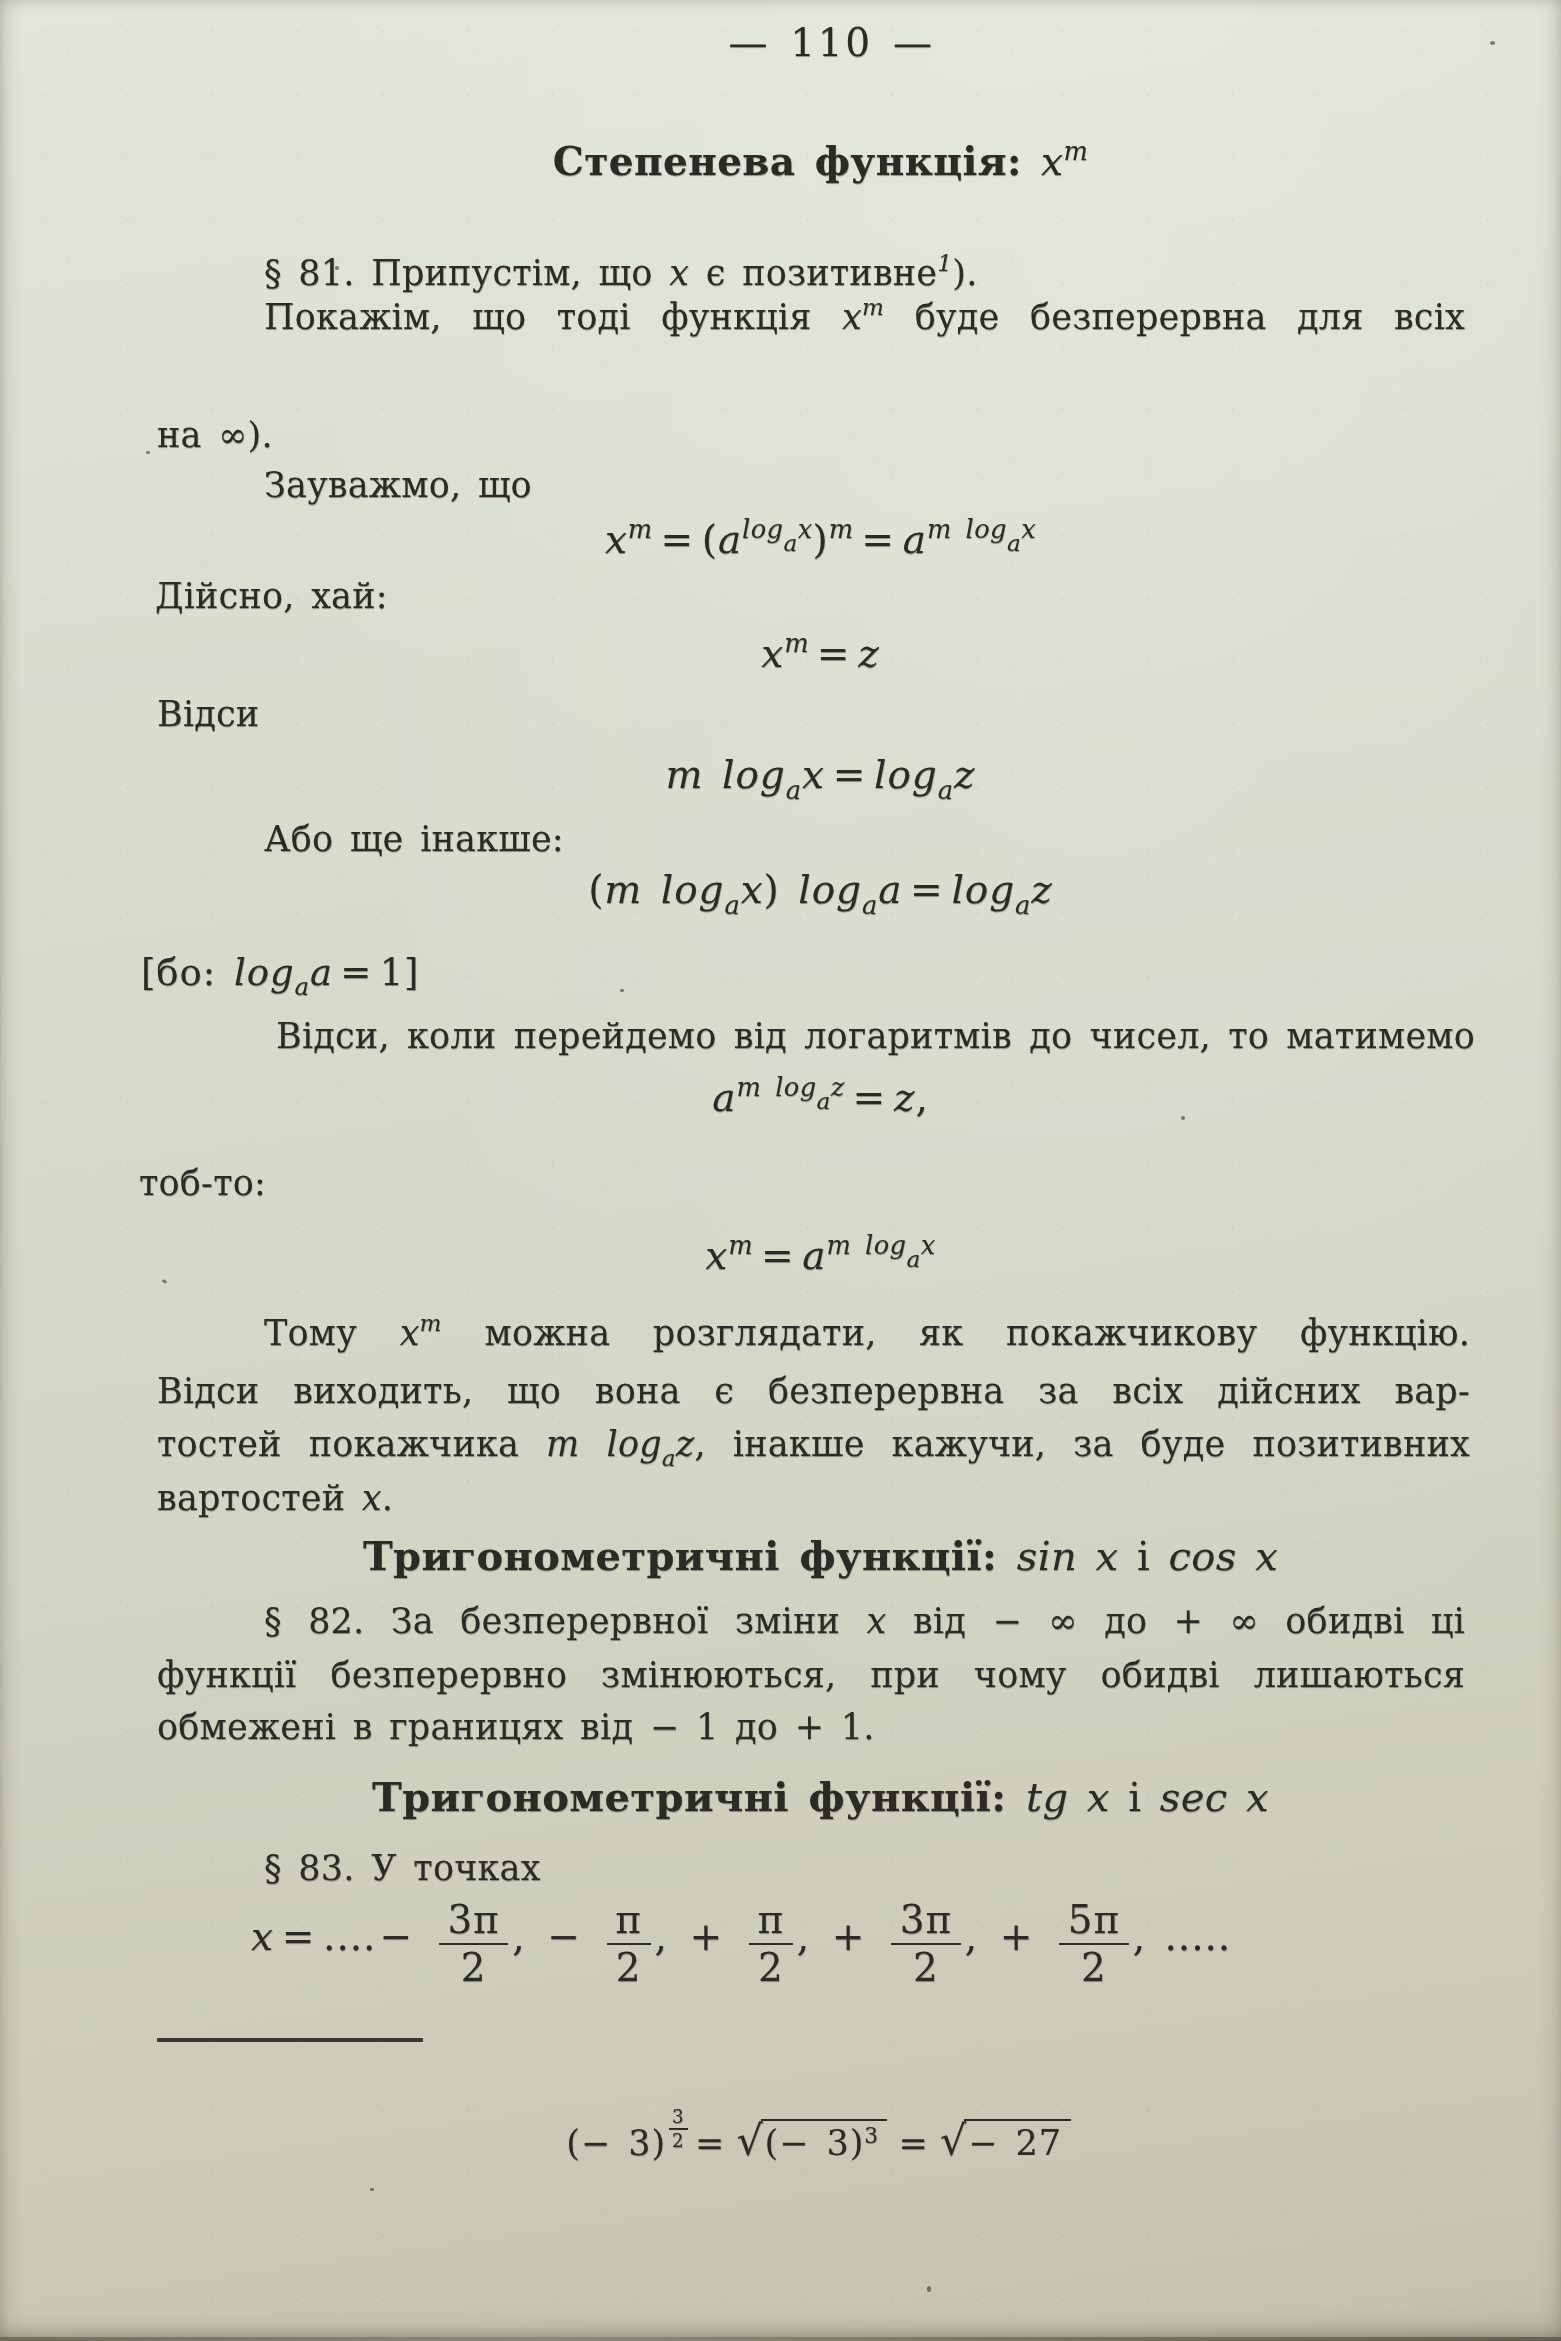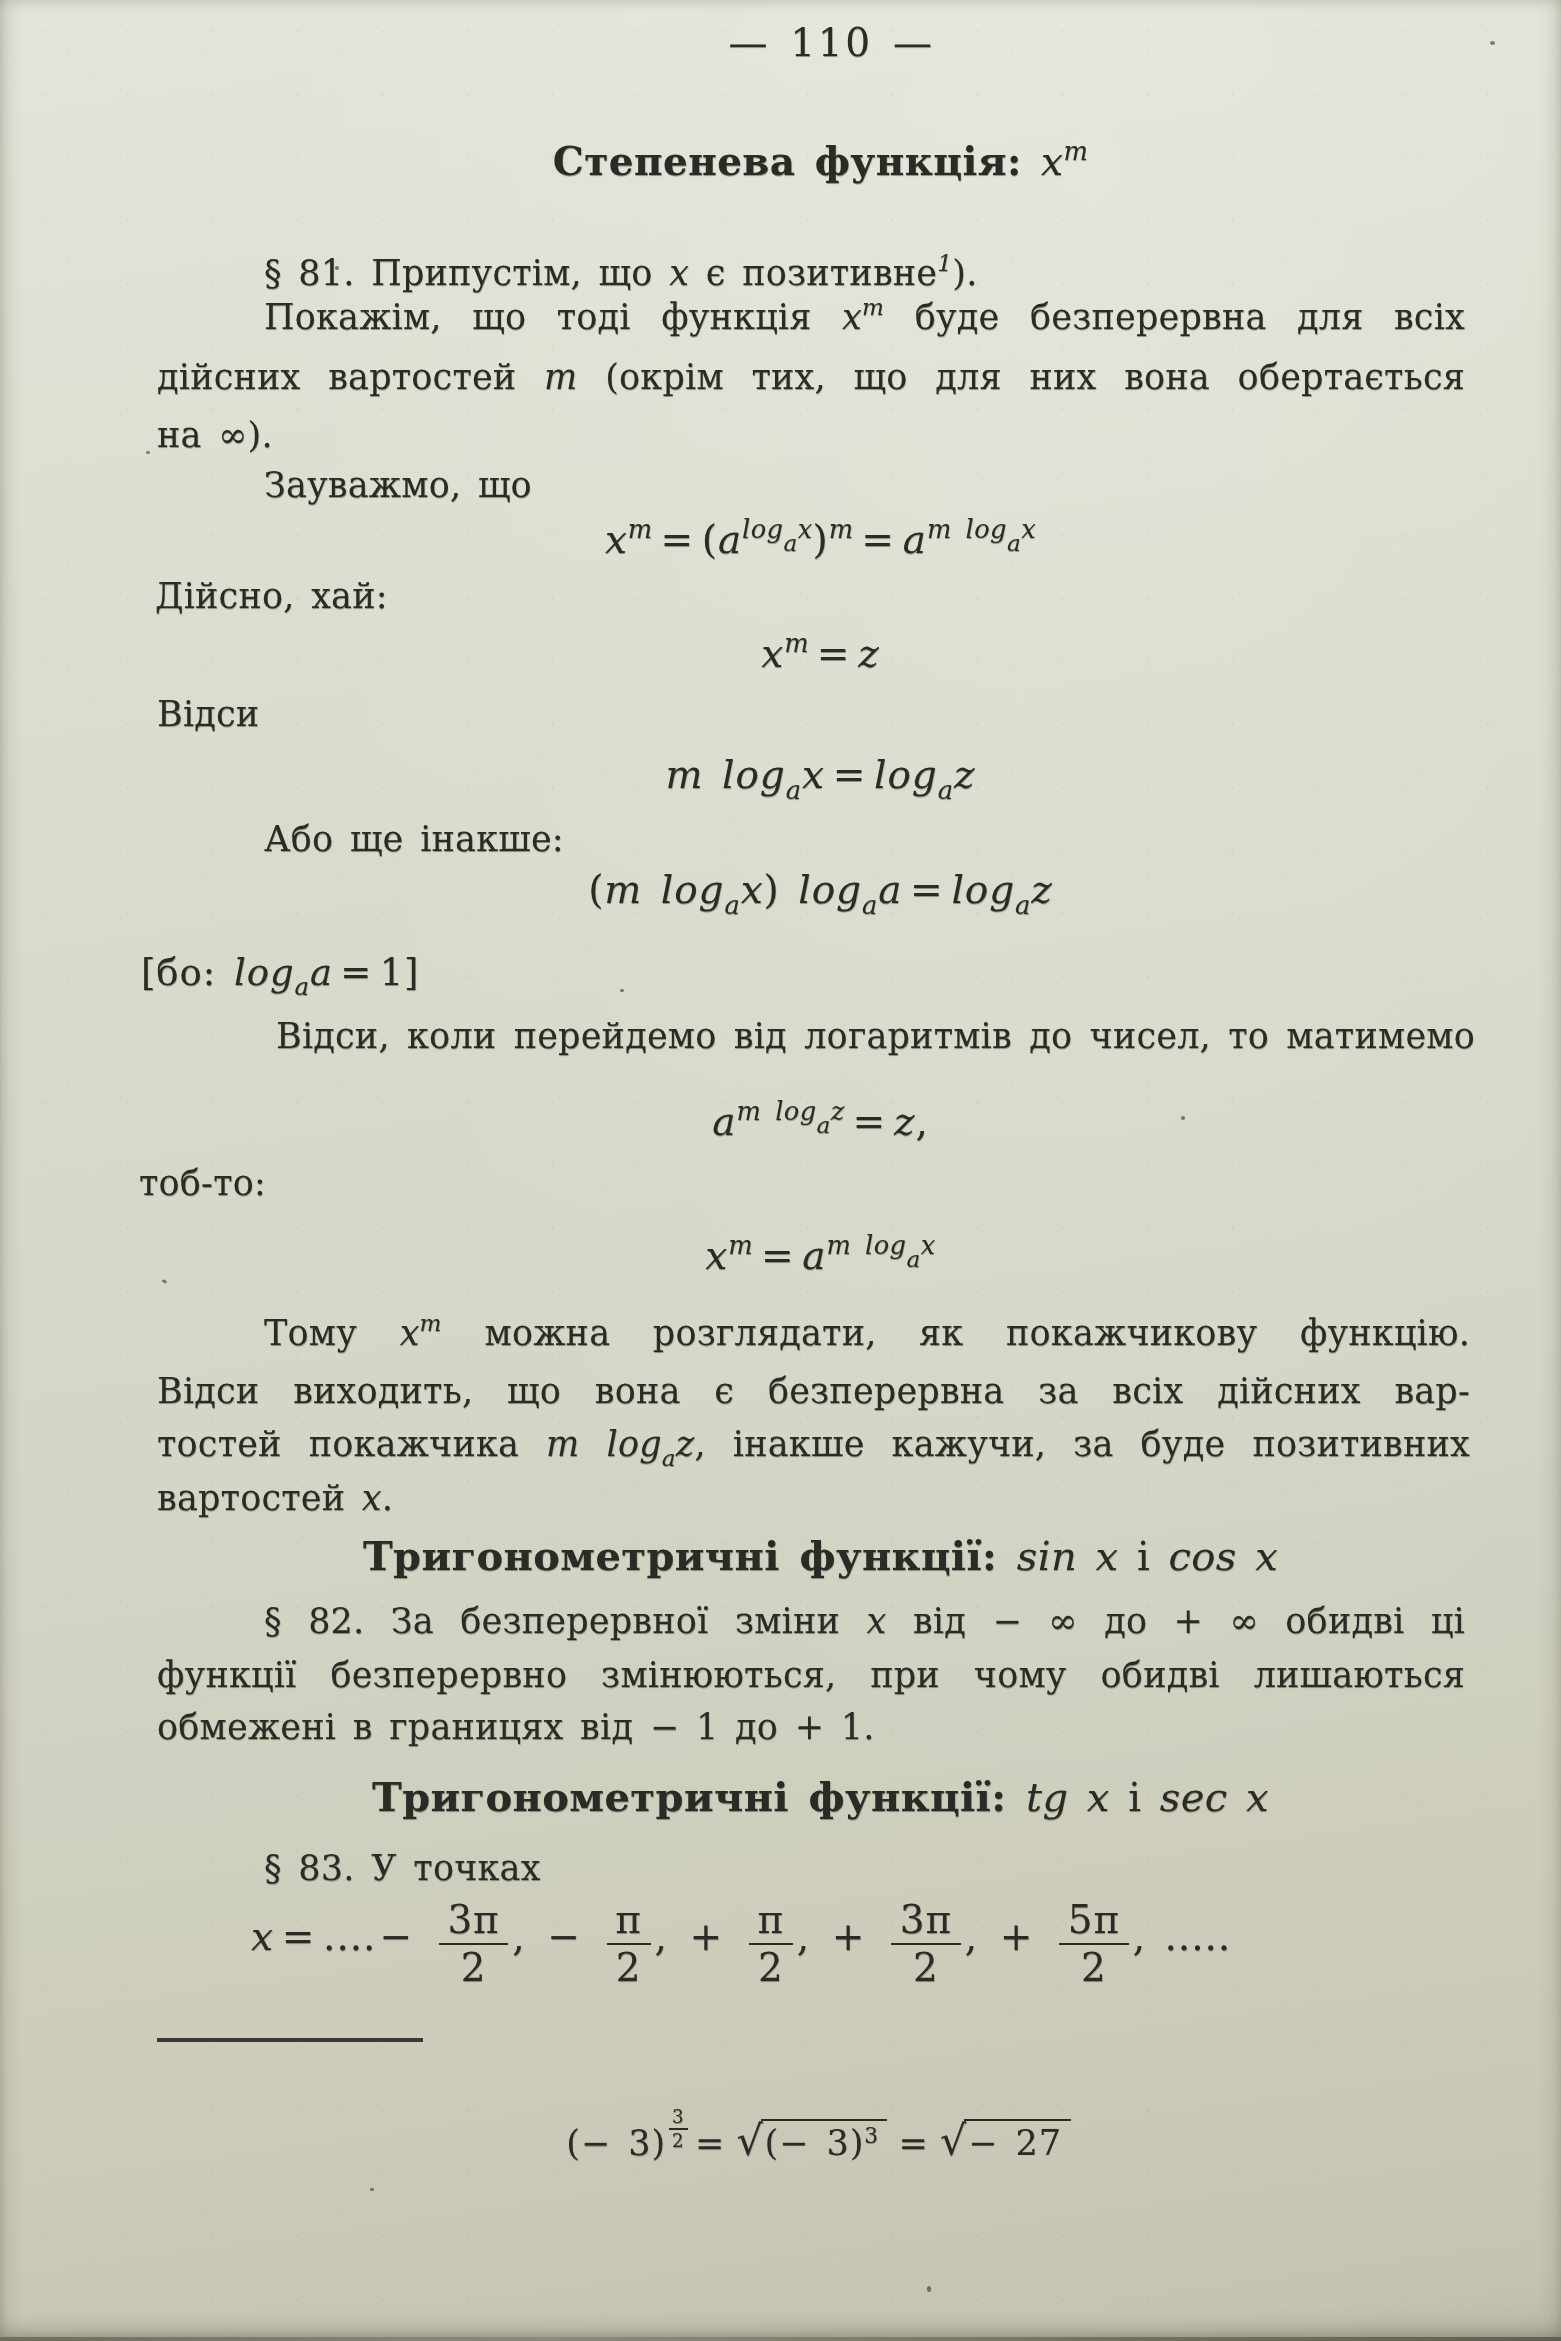--- a/index.html
+++ b/index.html
@@ -69,21 +69,20 @@
 
 <div class="page">
 
   <div class="line" style="top:19.4px;left:101px;right:0;text-align:center;font-size:39px;letter-spacing:2.6px;">— 110 —</div>
 
   <div class="line heading centered" style="top:138px;"><span class="tk-b">Степенева функція: </span><span class="tk-i">x</span><span class="tk-sup">m</span></div>
 
   <div class="line" style="top:252px;left:264px;"><span class="tk-n">§ 81. Припустім, що </span><span class="tk-i">x</span><span class="tk-n"> є позитивне</span><span class="tk-sup">1</span><span class="tk-n">).</span></div>
 
   <div class="line just" style="top:296px;left:264px;width:1201px;"><span class="tk-n">Покажім, що тоді функція </span><span class="tk-i">x</span><span class="tk-sup">m</span><span class="tk-n"> буде безперервна для всіх</span></div>
-  <div class="line just" style="top:356px;left:157px;width:1308px;"><span class="tk-n">дійсних вартостей </span><span class="tk-i">m</span><span class="tk-n"> (окрім тих, що для них вона обертається</span></div>
   <div class="line" style="top:414px;left:157px;"><span class="tk-n">на ∞).</span></div>
 
   <div class="line" style="top:464px;left:264px;"><span class="tk-n">Зауважмо, що</span></div>
 
   <div class="line formula centered" style="top:516px;"><span class="tk-i">x</span><span class="tk-sup">m</span><span class="tk-rel">=</span><span class="tk-n">(</span><span class="tk-i">a</span><span class="tk-sup"><span class="tk-i">log</span><span class="tk-sub">a</span><span class="tk-i">x</span></span><span class="tk-n">)</span><span class="tk-sup">m</span><span class="tk-rel">=</span><span class="tk-i">a</span><span class="tk-sup"><span class="tk-i">m log</span><span class="tk-sub">a</span><span class="tk-i">x</span></span></div>
 
   <div class="line" style="top:575px;left:155px;"><span class="tk-n">Дійсно, хай:</span></div>
 
   <div class="line formula centered" style="top:630px;"><span class="tk-i">x</span><span class="tk-sup">m</span><span class="tk-rel">=</span><span class="tk-i">z</span></div>
 
@@ -92,21 +91,21 @@
   <div class="line formula centered" style="top:751px;"><span class="tk-i">m log</span><span class="tk-sub">a</span><span class="tk-i">x</span><span class="tk-rel">=</span><span class="tk-i">log</span><span class="tk-sub">a</span><span class="tk-i">z</span></div>
 
   <div class="line" style="top:818px;left:264px;"><span class="tk-n">Або ще інакше:</span></div>
 
   <div class="line formula centered" style="top:866px;"><span class="tk-n">(</span><span class="tk-i">m log</span><span class="tk-sub">a</span><span class="tk-i">x</span><span class="tk-n">) </span><span class="tk-i">log</span><span class="tk-sub">a</span><span class="tk-i">a</span><span class="tk-rel">=</span><span class="tk-i">log</span><span class="tk-sub">a</span><span class="tk-i">z</span></div>
 
   <div class="line formula" style="top:950px;left:141px;font-size:37px;"><span class="tk-n">[бо: </span><span class="tk-i">log</span><span class="tk-sub">a</span><span class="tk-i">a</span><span class="tk-rel">=</span><span class="tk-n">1]</span></div>
 
   <div class="line just" style="top:1015px;left:276px;width:1199px;"><span class="tk-n">Відси, коли перейдемо від логаритмів до чисел, то матимемо</span></div>
 
-  <div class="line formula centered" style="top:1074px;margin-top:24px;"><span class="tk-i">a</span><span class="tk-sup"><span class="tk-i">m log</span><span class="tk-sub">a</span><span class="tk-i">z</span></span><span class="tk-rel">=</span><span class="tk-i">z</span><span class="tk-n">,</span></div>
+  <div class="line formula centered" style="top:1074px;"><span class="tk-i">a</span><span class="tk-sup"><span class="tk-i">m log</span><span class="tk-sub">a</span><span class="tk-i">z</span></span><span class="tk-rel">=</span><span class="tk-i">z</span><span class="tk-n">,</span></div>
 
   <div class="line" style="top:1162px;left:139px;"><span class="tk-n">тоб-то:</span></div>
 
   <div class="line formula centered" style="top:1232px;"><span class="tk-i">x</span><span class="tk-sup">m</span><span class="tk-rel">=</span><span class="tk-i">a</span><span class="tk-sup"><span class="tk-i">m log</span><span class="tk-sub">a</span><span class="tk-i">x</span></span></div>
 
   <div class="line just" style="top:1312px;left:264px;width:1206px;"><span class="tk-n">Тому </span><span class="tk-i">x</span><span class="tk-sup">m</span><span class="tk-n"> можна розглядати, як покажчикову функцію.</span></div>
   <div class="line just" style="top:1370px;left:157px;width:1313px;"><span class="tk-n">Відси виходить, що вона є безперервна за всіх дійсних вар-</span></div>
   <div class="line just" style="top:1423px;left:157px;width:1313px;"><span class="tk-n">тостей покажчика </span><span class="tk-i">m log</span><span class="tk-sub">a</span><span class="tk-i">z</span><span class="tk-n">, інакше кажучи, за буде позитивних</span></div>
   <div class="line" style="top:1477px;left:157px;"><span class="tk-n">вартостей </span><span class="tk-i">x</span><span class="tk-n">.</span></div>
 

